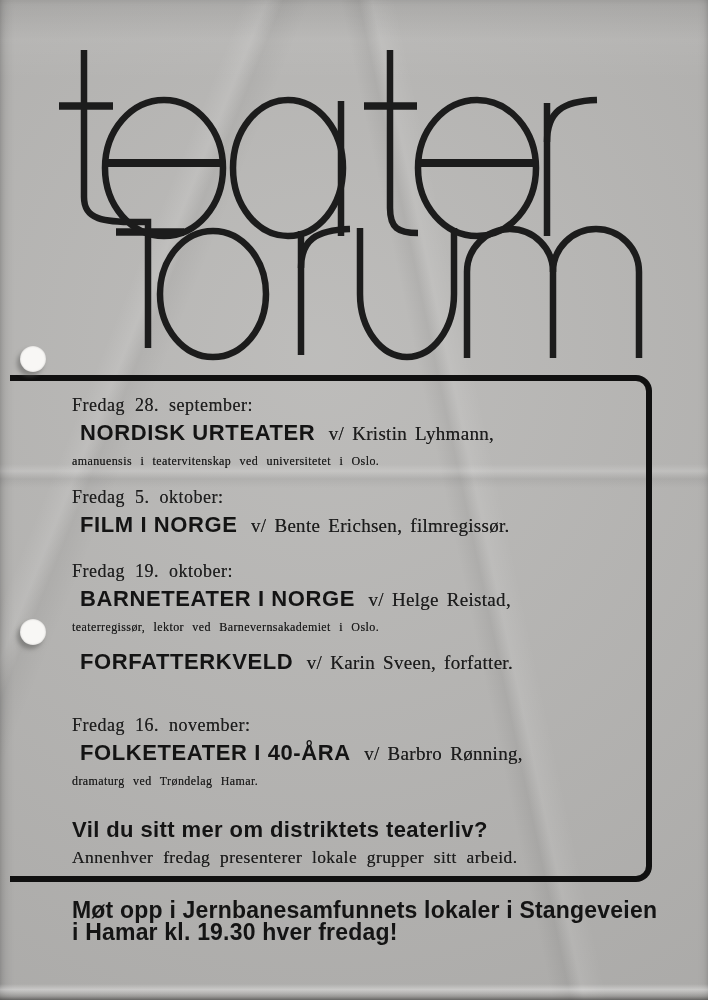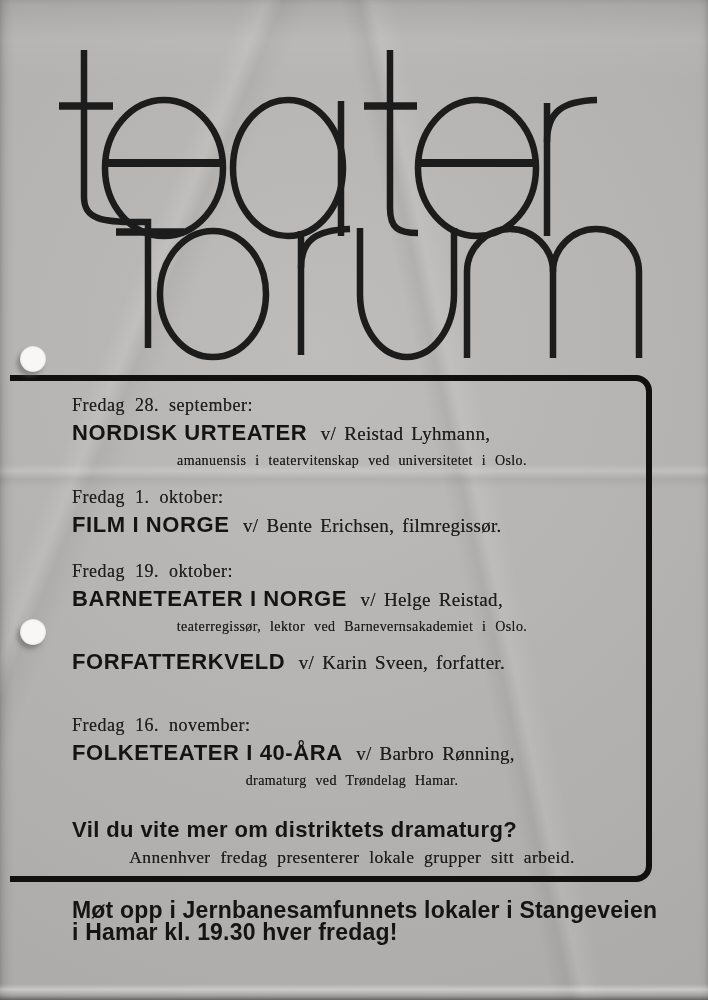--- a/index.html
+++ b/index.html
@@ -43,44 +43,42 @@
 
   .event { position:absolute; left:72px; width:560px; }
   .event-date {
     font-family:"Liberation Serif","DejaVu Serif",serif;
     font-size:18px; line-height:20px; margin-bottom:5px;
     word-spacing:5px; letter-spacing:0.5px; color:#1f1f1f;
     text-shadow:0 0 0.5px rgba(25,25,25,0.7);
   }
   .event-title-line { line-height:26px; margin-bottom:2px; white-space:nowrap; }
   .event-title {
-    font-size:22px; font-weight:bold; letter-spacing:0.6px; color:#141414;
+    font-size:22px; font-weight:bold; letter-spacing:0.6px; color:#141414;margin-left:8px;
   }
   .event-speaker {
     font-family:"Liberation Serif","DejaVu Serif",serif;
     font-size:19px; margin-left:9px; word-spacing:3px; letter-spacing:0.3px; color:#1d1d1d;
     text-shadow:0 0 0.5px rgba(25,25,25,0.7);
   }
   .event-desc {
     font-family:"Liberation Serif","DejaVu Serif",serif;
-    font-size:14px; line-height:22px; word-spacing:5px; letter-spacing:0.4px; color:#1d1d1d;
+    font-size:12px; line-height:22px; word-spacing:5px; letter-spacing:0.4px; color:#1d1d1d;
     text-shadow:0 0 0.5px rgba(25,25,25,0.7);
-    text-align:center;
   }
 
   .question { position:absolute; left:72px; top:818px; width:560px; }
   .question-heading {
     font-size:22px; font-weight:bold; letter-spacing:0.4px; line-height:24px;
     margin-bottom:4px; color:#141414;
   }
   .question-subtext {
     font-family:"Liberation Serif","DejaVu Serif",serif;
     font-size:17.5px; line-height:22px; word-spacing:5px; letter-spacing:0.4px; color:#1d1d1d;
     text-shadow:0 0 0.5px rgba(25,25,25,0.7);
-    text-align:center;
   }
 
   .footer { position:absolute; left:72px; top:900px; width:600px; }
   .footer-line {
     font-size:23px; font-weight:bold; line-height:21.5px; letter-spacing:0.2px; color:#141414;
   }
 
   .punch-hole {
     position:absolute; width:26px; height:26px; border-radius:50%;
     background:#f8f7f5;
@@ -130,27 +128,27 @@
       <path d="M553,272 A43,43 0 0 1 639,272 L639,358"></path>
     </g>
   </svg>
 
   <div class="schedule-box"></div>
 
   <div class="event" style="top:395px">
     <div class="event-date">Fredag 28. september:</div>
     <div class="event-title-line">
       <span class="event-title">NORDISK URTEATER</span>
-      <span class="event-speaker">v/ Reistad Lyhmann,</span>
+      <span class="event-speaker">v/ Kristin Lyhmann,</span>
     </div>
     <div class="event-desc">amanuensis i teatervitenskap ved universitetet i Oslo.</div>
   </div>
 
   <div class="event" style="top:487px">
-    <div class="event-date">Fredag 1. oktober:</div>
+    <div class="event-date">Fredag 5. oktober:</div>
     <div class="event-title-line">
       <span class="event-title">FILM I NORGE</span>
       <span class="event-speaker">v/ Bente Erichsen, filmregissør.</span>
     </div>
   </div>
 
   <div class="event" style="top:561px">
     <div class="event-date">Fredag 19. oktober:</div>
     <div class="event-title-line">
       <span class="event-title">BARNETEATER I NORGE</span>
@@ -169,21 +167,21 @@
   <div class="event" style="top:715px">
     <div class="event-date">Fredag 16. november:</div>
     <div class="event-title-line">
       <span class="event-title">FOLKETEATER I 40-ÅRA</span>
       <span class="event-speaker">v/ Barbro Rønning,</span>
     </div>
     <div class="event-desc">dramaturg ved Trøndelag Hamar.</div>
   </div>
 
   <div class="question">
-    <div class="question-heading">Vil du vite mer om distriktets dramaturg?</div>
+    <div class="question-heading">Vil du sitt mer om distriktets teaterliv?</div>
     <div class="question-subtext">Annenhver fredag presenterer lokale grupper sitt arbeid.</div>
   </div>
 
   <div class="footer">
     <div class="footer-line">Møt opp i Jernbanesamfunnets lokaler i Stangeveien</div>
     <div class="footer-line">i Hamar kl. 19.30 hver fredag!</div>
   </div>
 
   <div class="punch-hole h1"></div>
   <div class="punch-hole h2"></div>

